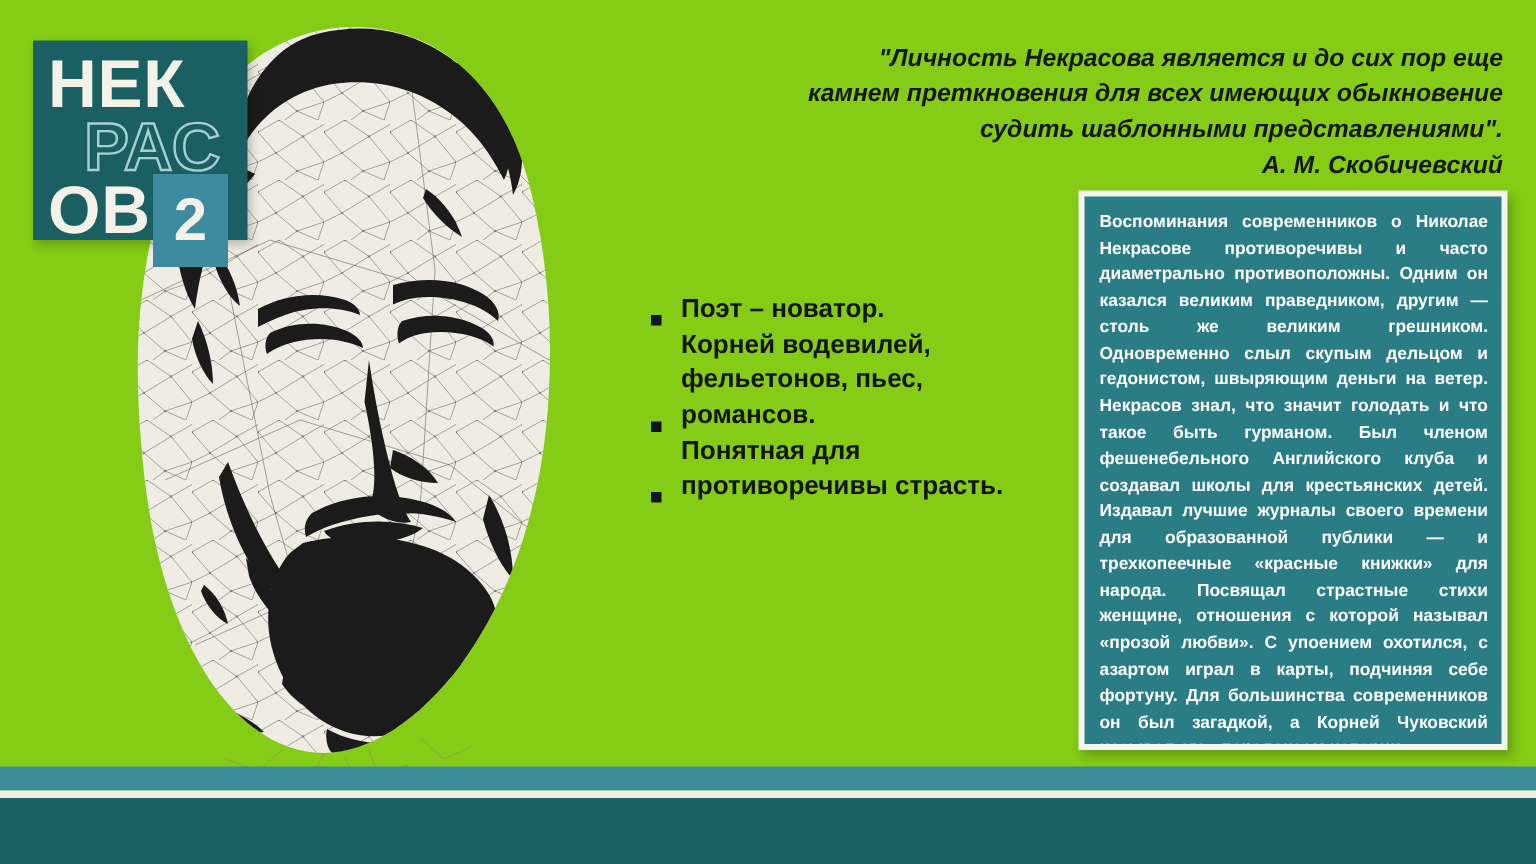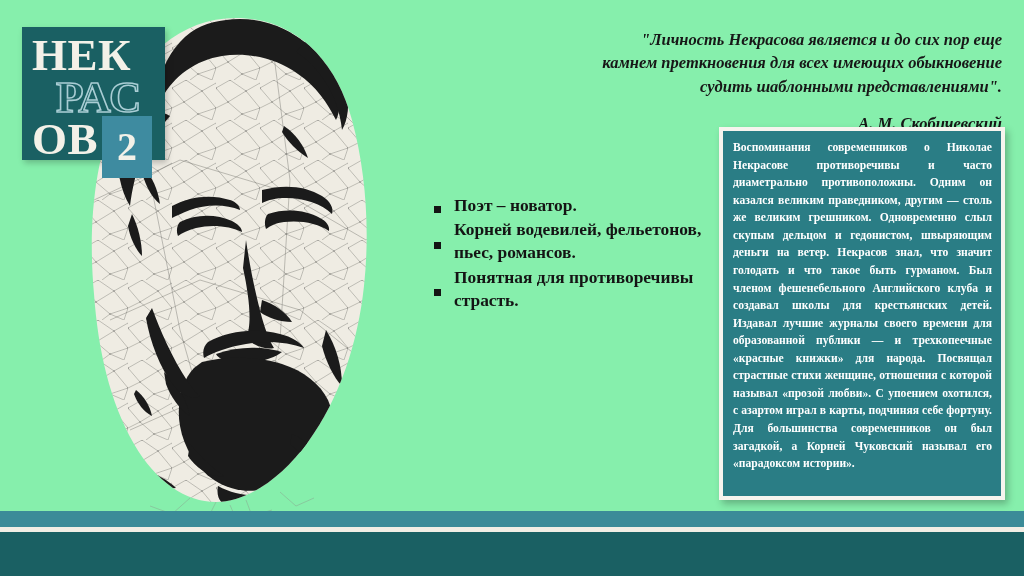--- a/index.html
+++ b/index.html
@@ -6,22 +6,22 @@
   html, body {
     margin: 0;
     padding: 0;
     background: #ffffff;
   }
   #slide {
     position: relative;
     width: 1024px;
     height: 576px;
     overflow: hidden;
-    background: #86efac;
-    font-family: Liberation Serif, serif;
+    background: #84cc16;
+    font-family: Liberation Sans, sans-serif;
     -webkit-font-smoothing: antialiased;
   }
 
   
   #logo-block {
     position: absolute;
     left: 22px;
     top: 27px;
     width: 143px;
     height: 133px;
@@ -95,21 +95,21 @@
     width: 508px;
     text-align: right;
     color: #171717;
     font-style: italic;
     font-weight: bold;
     font-size: 16.5px;
     line-height: 1.42;
     z-index: 30;
   }
   #quote-author {
-    margin-top: 14px;
+    margin-top: 1px;
   }
 
   
   #panel-shell {
     position: absolute;
     left: 719px;
     top: 127px;
     width: 286px;
     height: 373px;
     background: #f6f4ee;
@@ -137,21 +137,21 @@
   #bullets {
     position: absolute;
     left: 434px;
     top: 194px;
     width: 268px;
     z-index: 30;
     color: #141414;
   }
   .bullet-row {
     display: flex;
-    align-items: center;
+    align-items: flex-end;
     margin-bottom: 1px;
   }
   .bullet-mark {
     flex: 0 0 auto;
     width: 7px;
     height: 7px;
     background: #141414;
     margin: 8px 13px 0 0;
   }
   .bullet-text {

